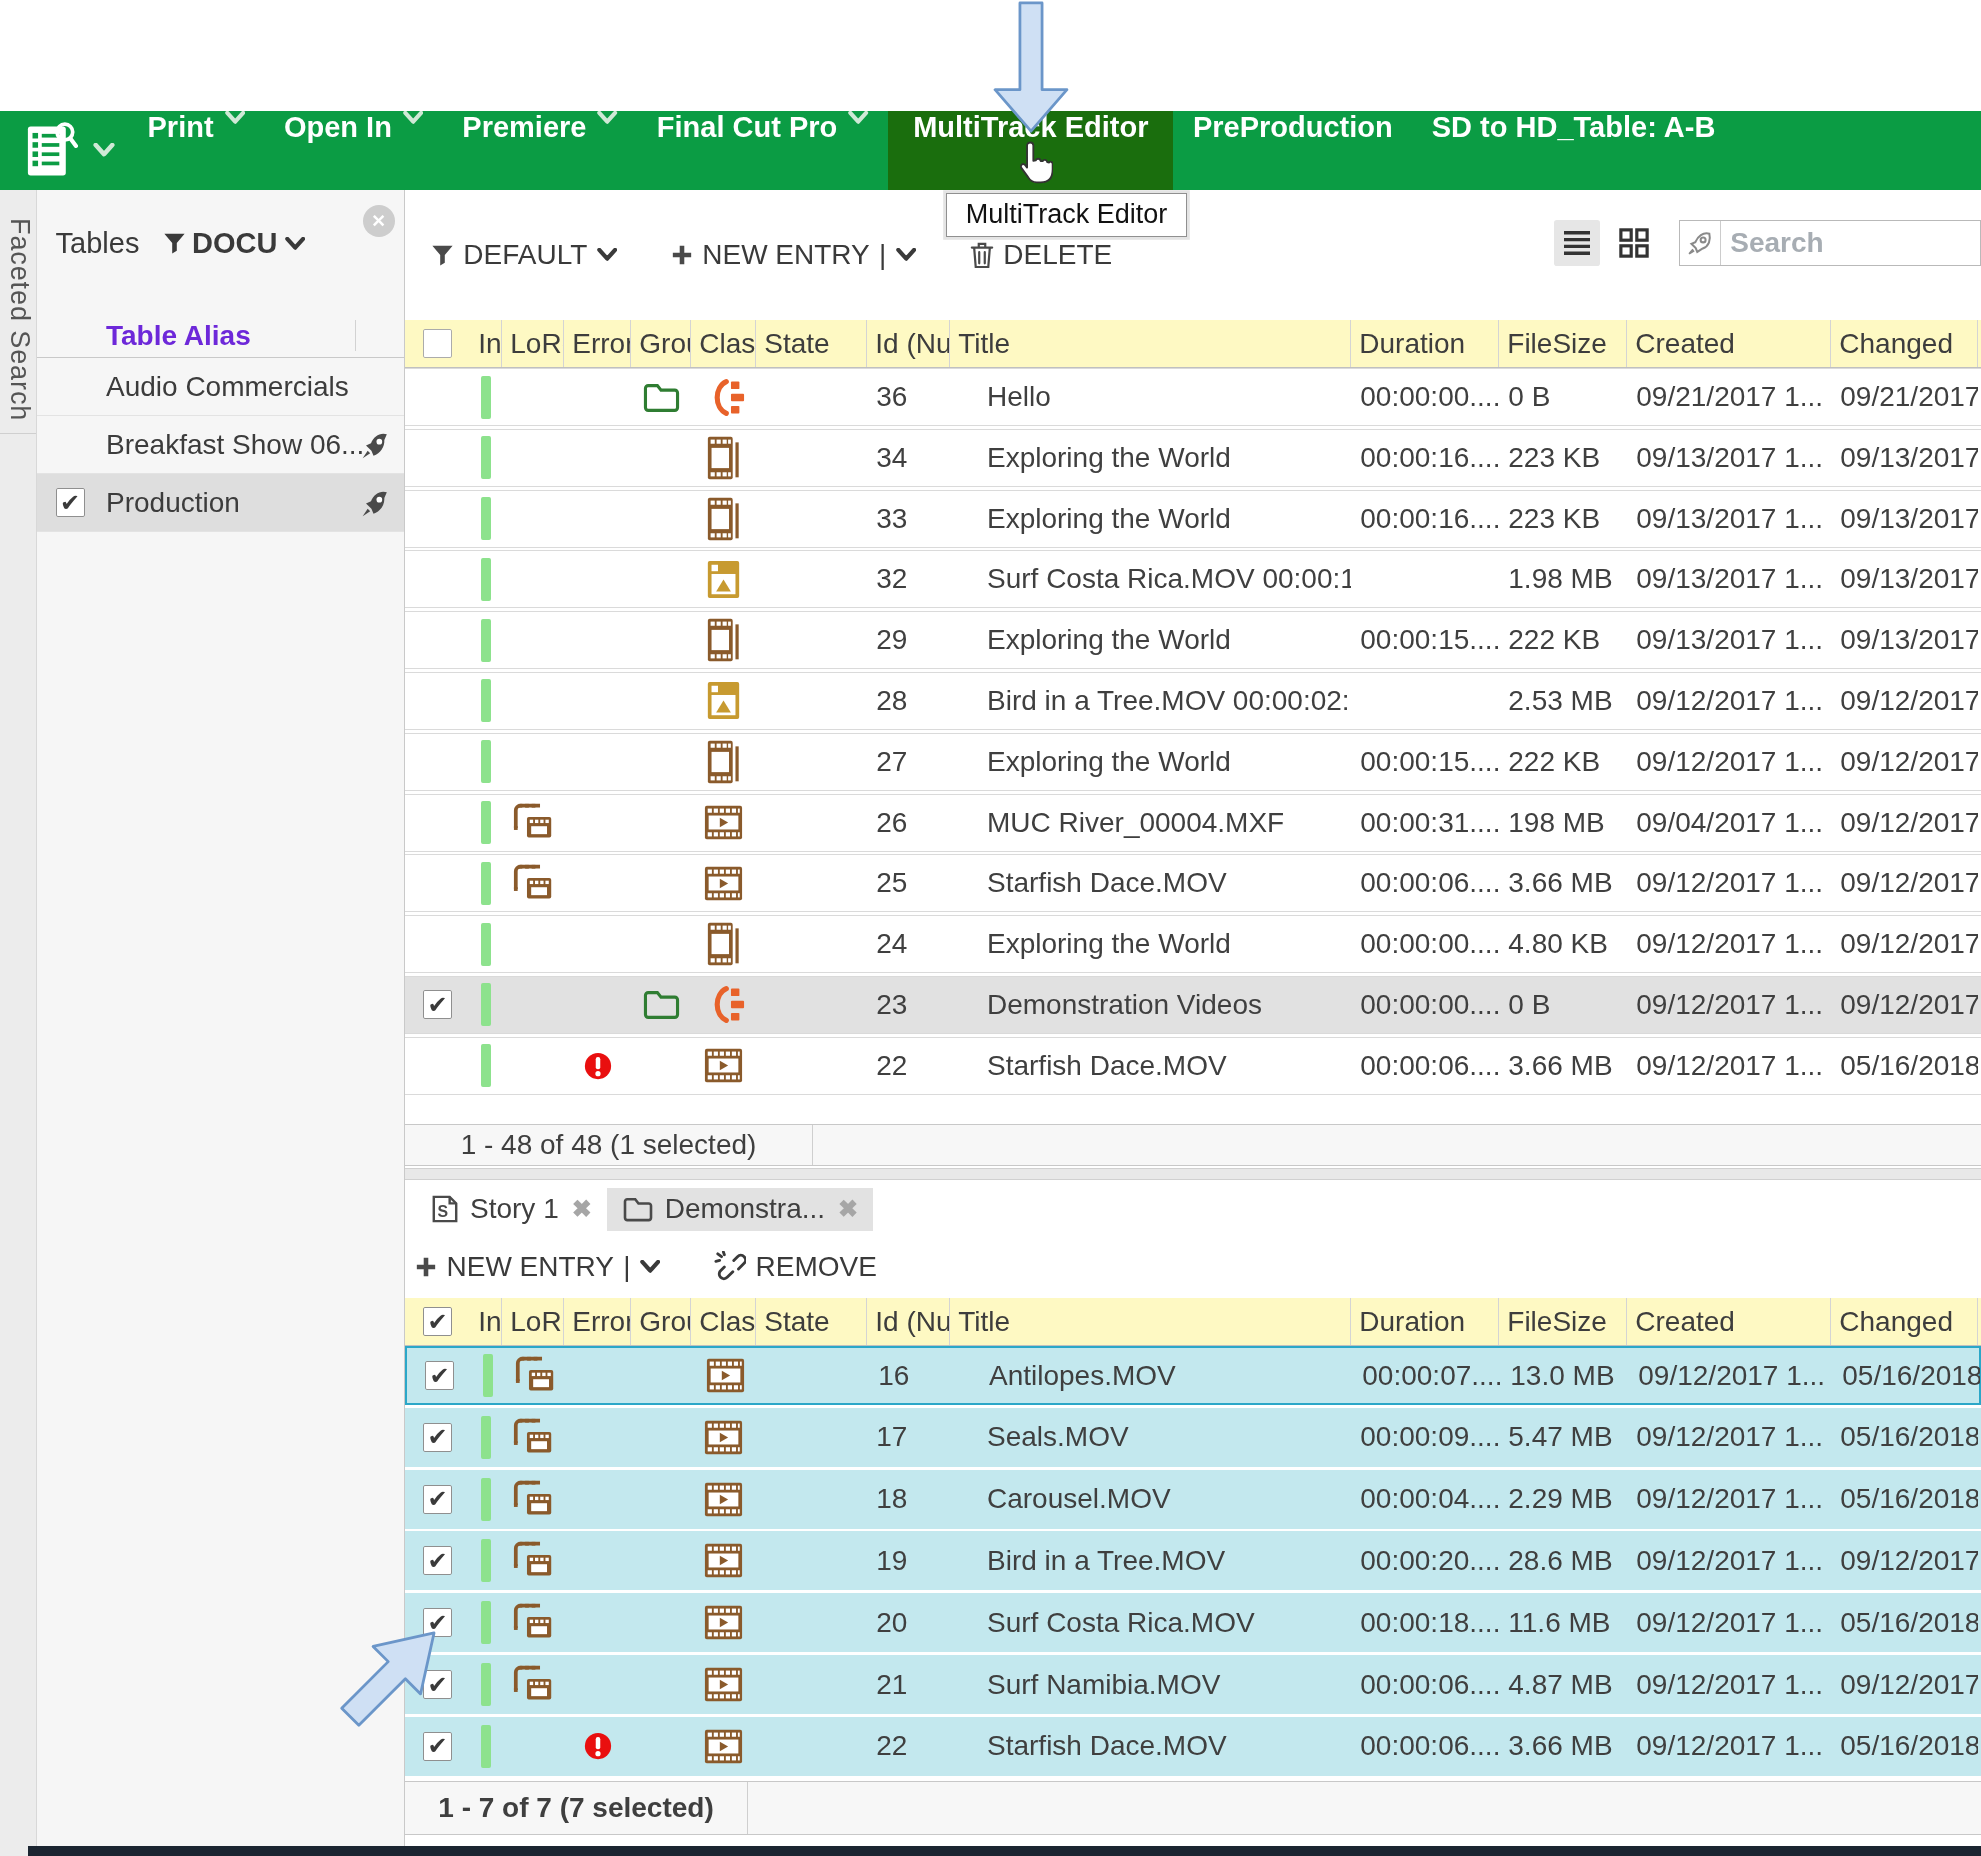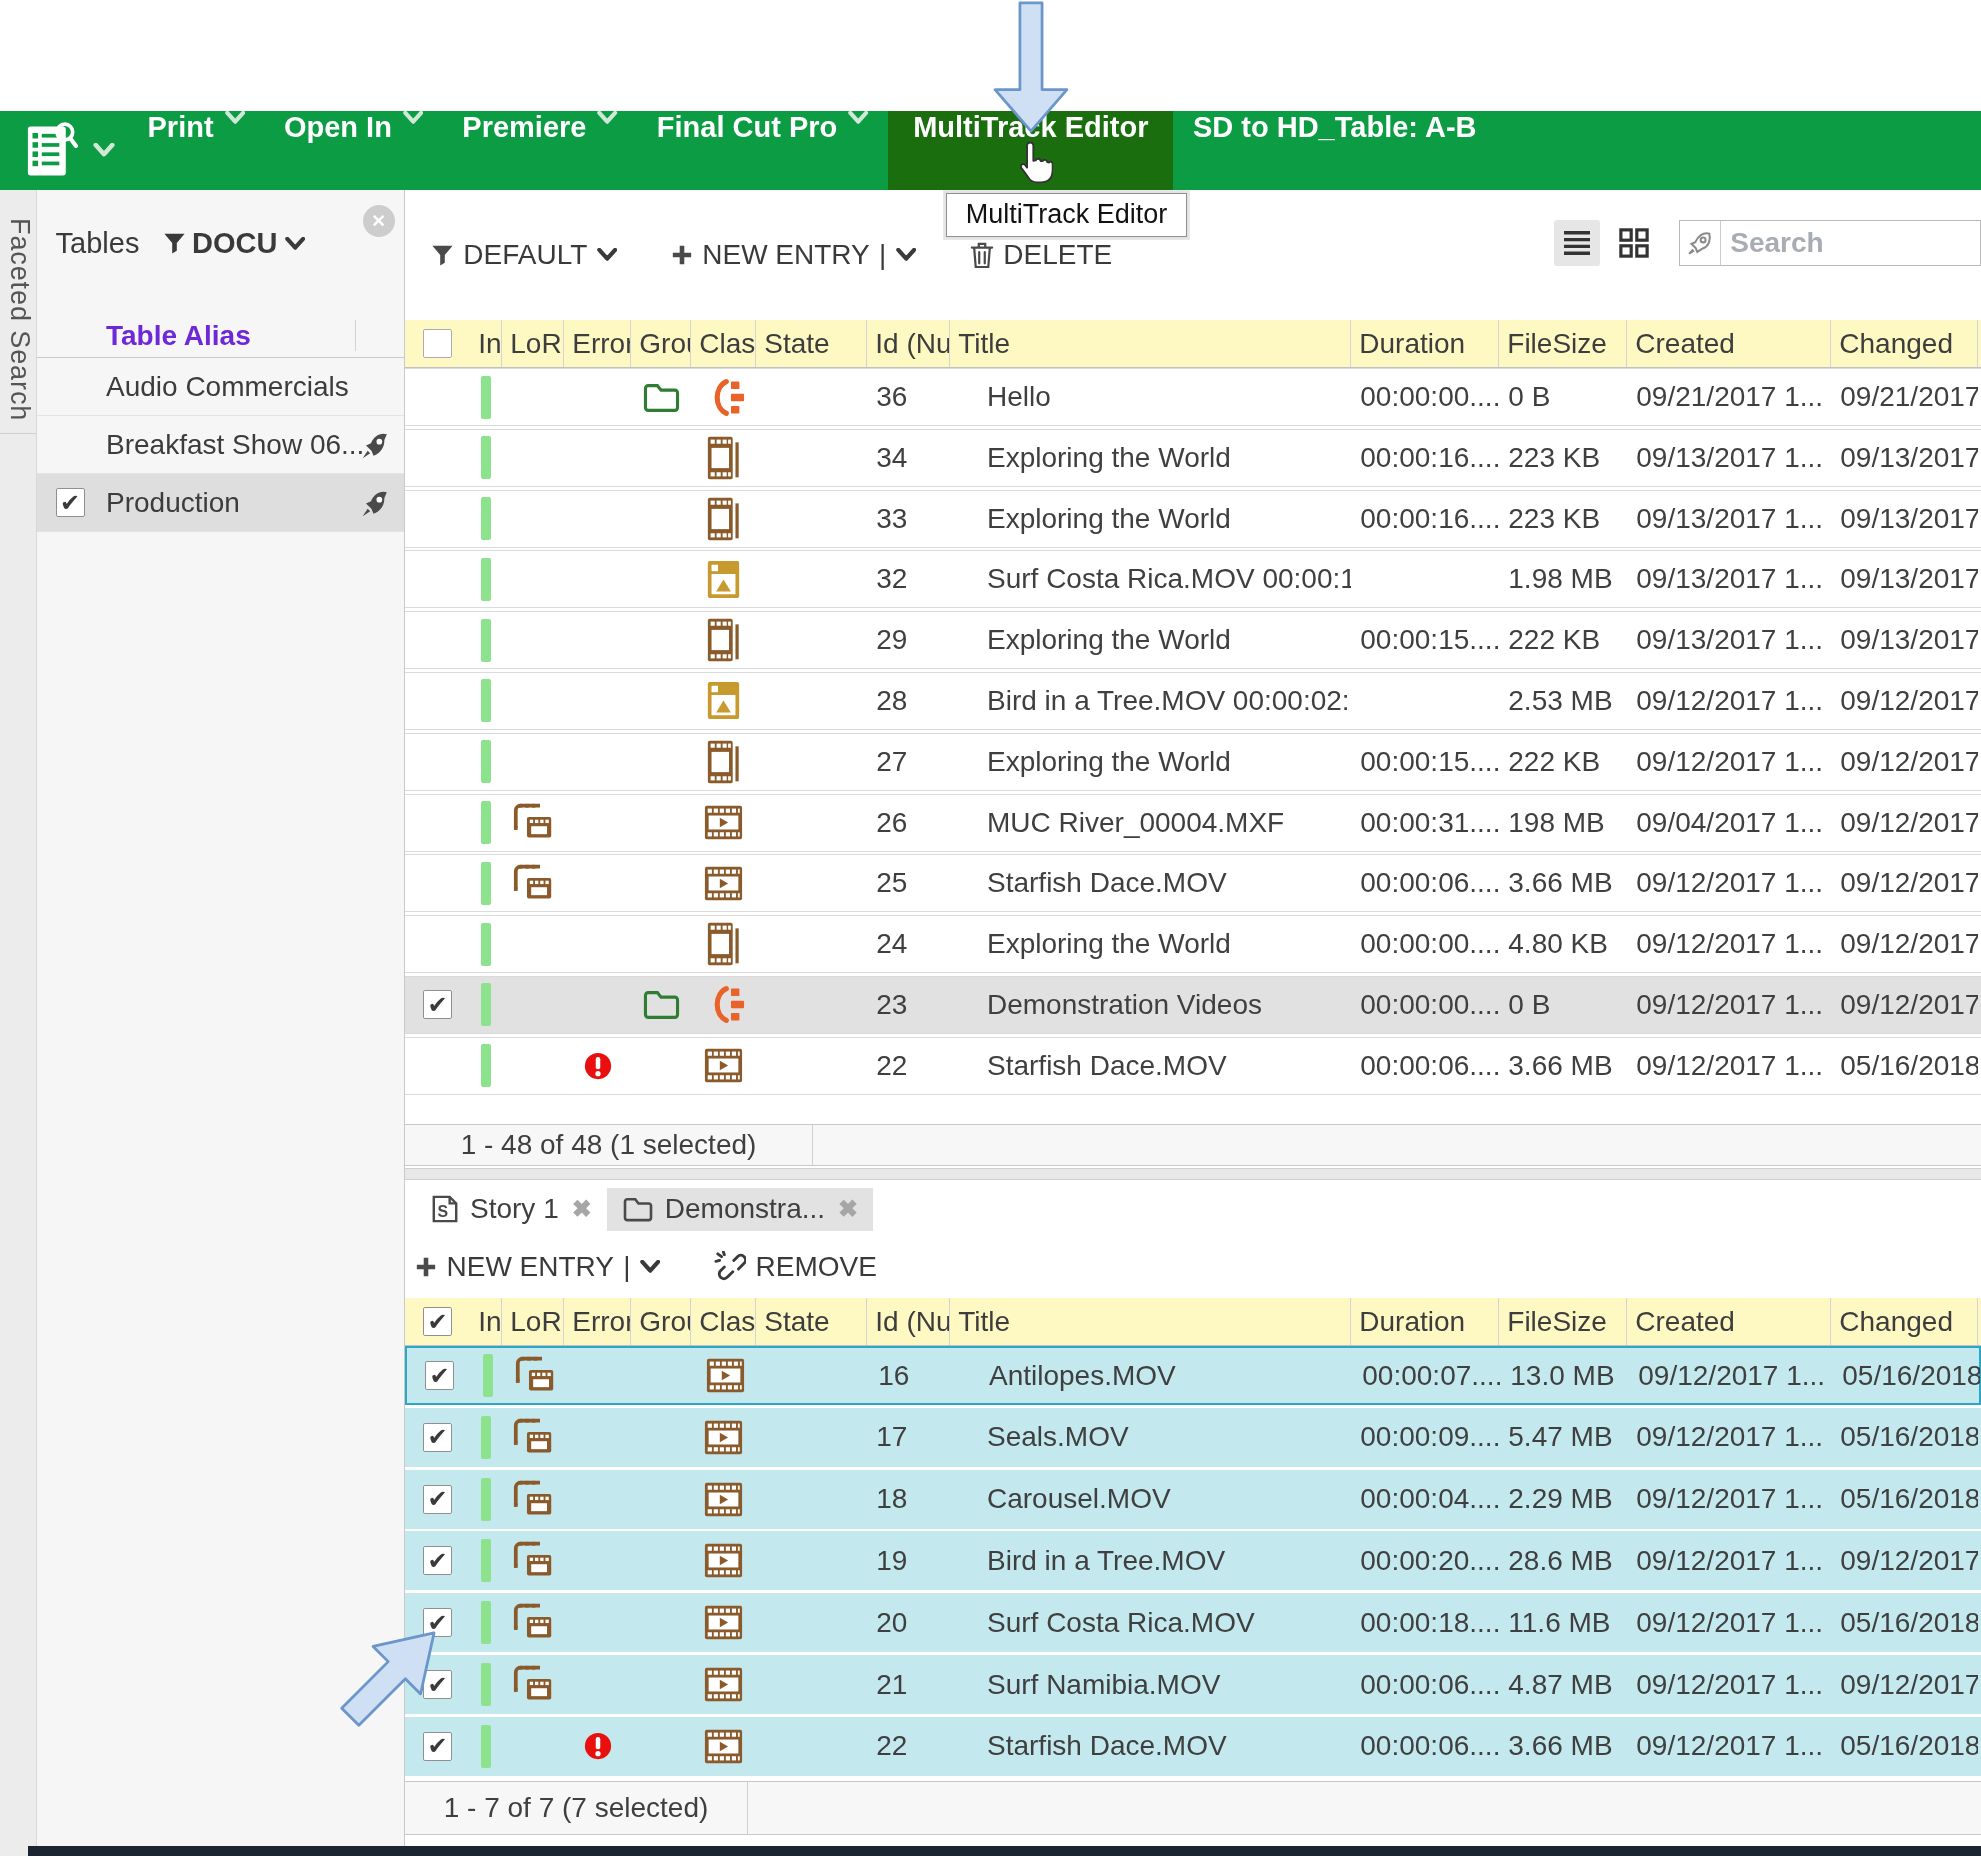--- a/index.html
+++ b/index.html
@@ -198,20 +198,23 @@
             </svg>
           </span>
           <span class="hand-cursor">
             <svg width="39" height="46" viewBox="0 0 42 50">
               <path d="M14 5 a3.4 3.4 0 0 1 6.8 0 V21.5 l2.8-.4 c.6-2.6 4.9-2.3 5.1.6 l2.3.2 c.9-2.1 4.7-1.7 4.9 1.1 l2.1.4 c1.1-1.7 3.8-1 3.8 1.5 V31 c0 9-4.5 14-13 14 h-4.2 c-4.2 0-7.4-2.1-9.5-5.7 L8 29.5 c-2.1-3.2 1.7-6 4-3.2 l2 2.6 z" fill="#ffffff" stroke="#333333" stroke-width="2" stroke-linejoin="round"></path>
             </svg>
           </span>
           <div class="tooltip">MultiTrack Editor</div>
         </div>
         <div class="menu-item">
+          <span>PreProduction</span>
+        </div>
+        <div class="menu-item">
           <span>SD to HD_Table: A-B</span>
         </div>
       </div>
   </div>
 
   <div class="main">
 
     <div class="fstrip">
       <span class="vtext">Faceted Search</span>
       <span class="vdiv"></span>
@@ -1324,21 +1327,21 @@
               </div>
               <div class="cell"></div>
               <div class="cell cid">22</div>
               <div class="cell cttl">Starfish Dace.MOV</div>
               <div class="cell ctxt">00:00:06....</div>
               <div class="cell ctxt">3.66 MB</div>
               <div class="cell ctxt">09/12/2017 1...</div>
               <div class="cell ctxt">05/16/2018</div>
             </div>
           </div>
-        <div class="pager" style="margin-top:5.6px; height:54px;">
+        <div class="pager" style="margin-top:5.6px; height:54px;font-weight:bold;">
           <div class="pgcell lo">1 - 7 of 7 (7 selected)</div>
         </div>
       </div>
     </div>
   </div>
 
   <span class="bottom-arrow">
     <svg width="121" height="121" viewBox="0 0 130 130">
       <polygon points="15.8,95.8 65.8,45.8 49.5,29.5 115,15 100.5,80.5 84.2,64.2 34.2,114.2" fill="#cfe0f4" stroke="#6b96c9" stroke-width="3" stroke-linejoin="round"></polygon>
     </svg>

